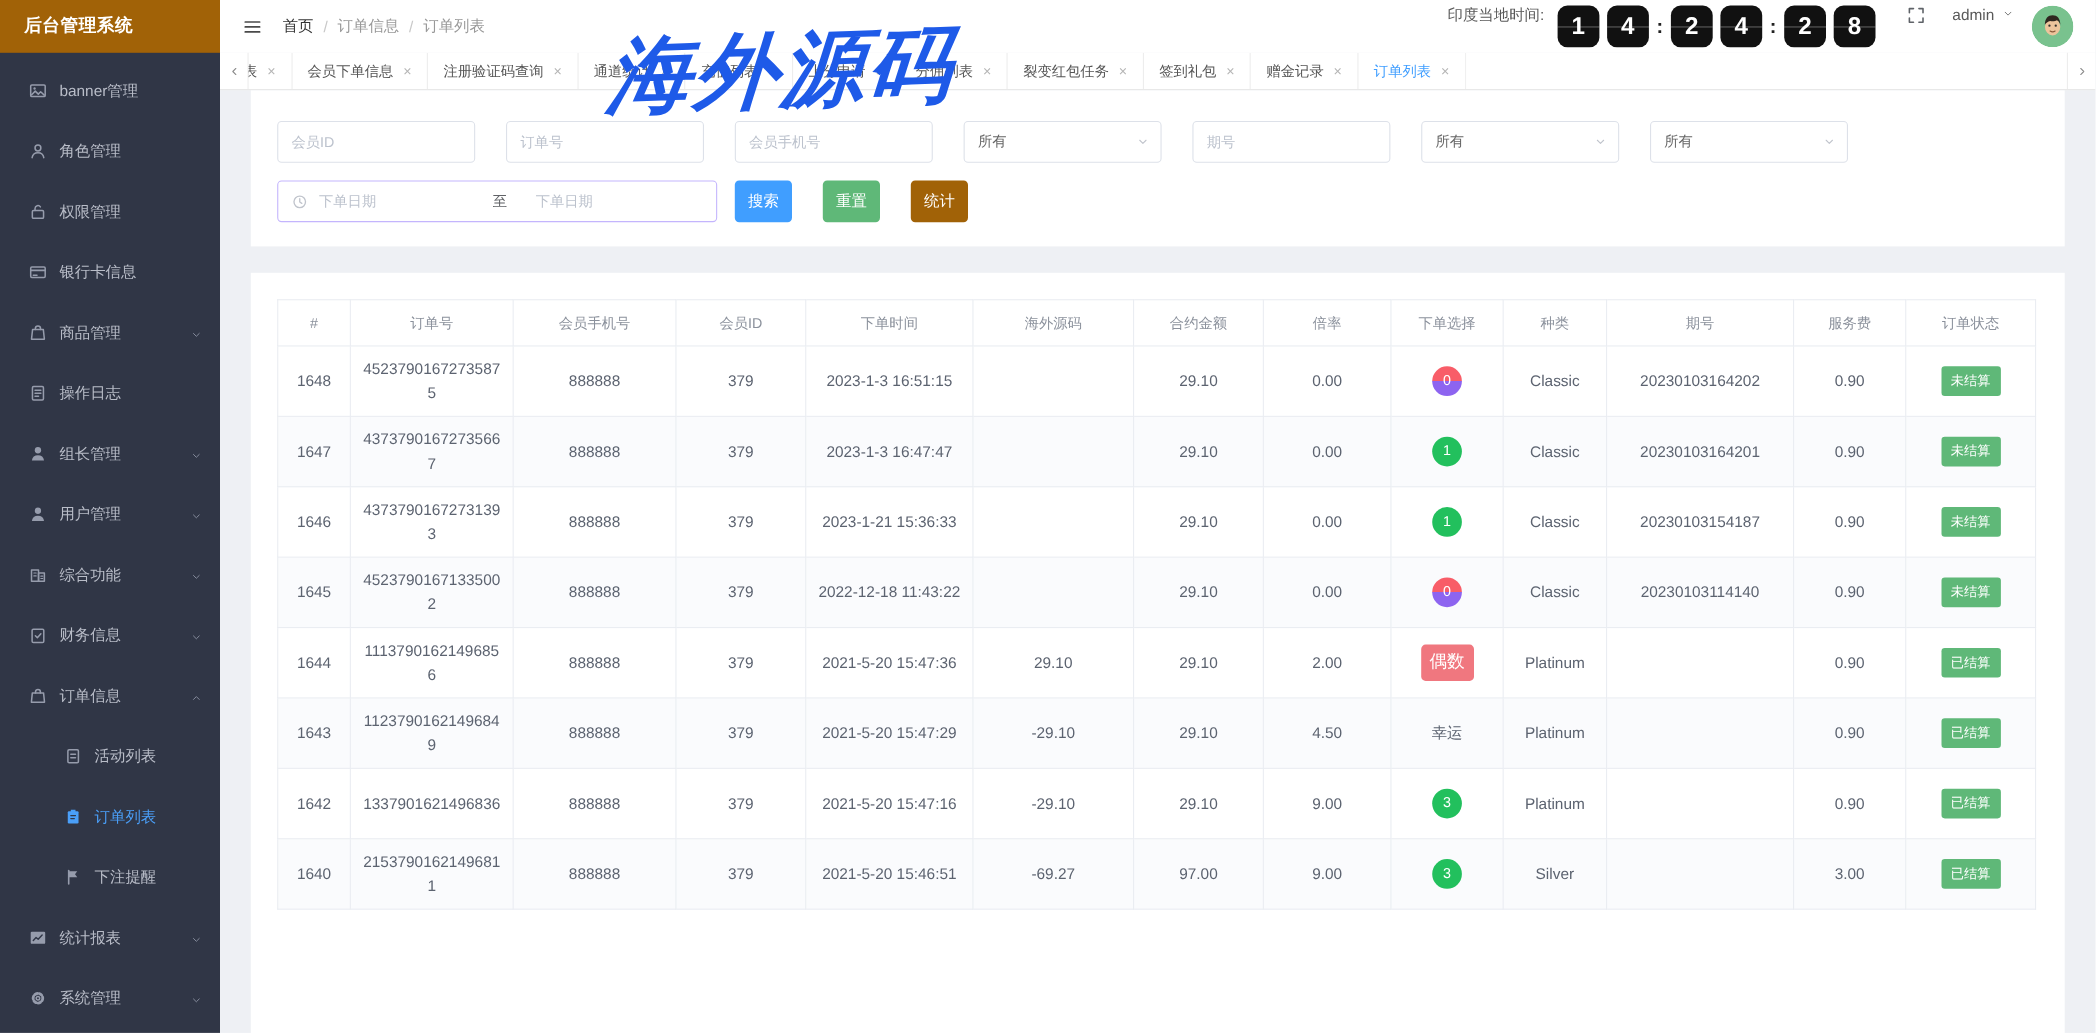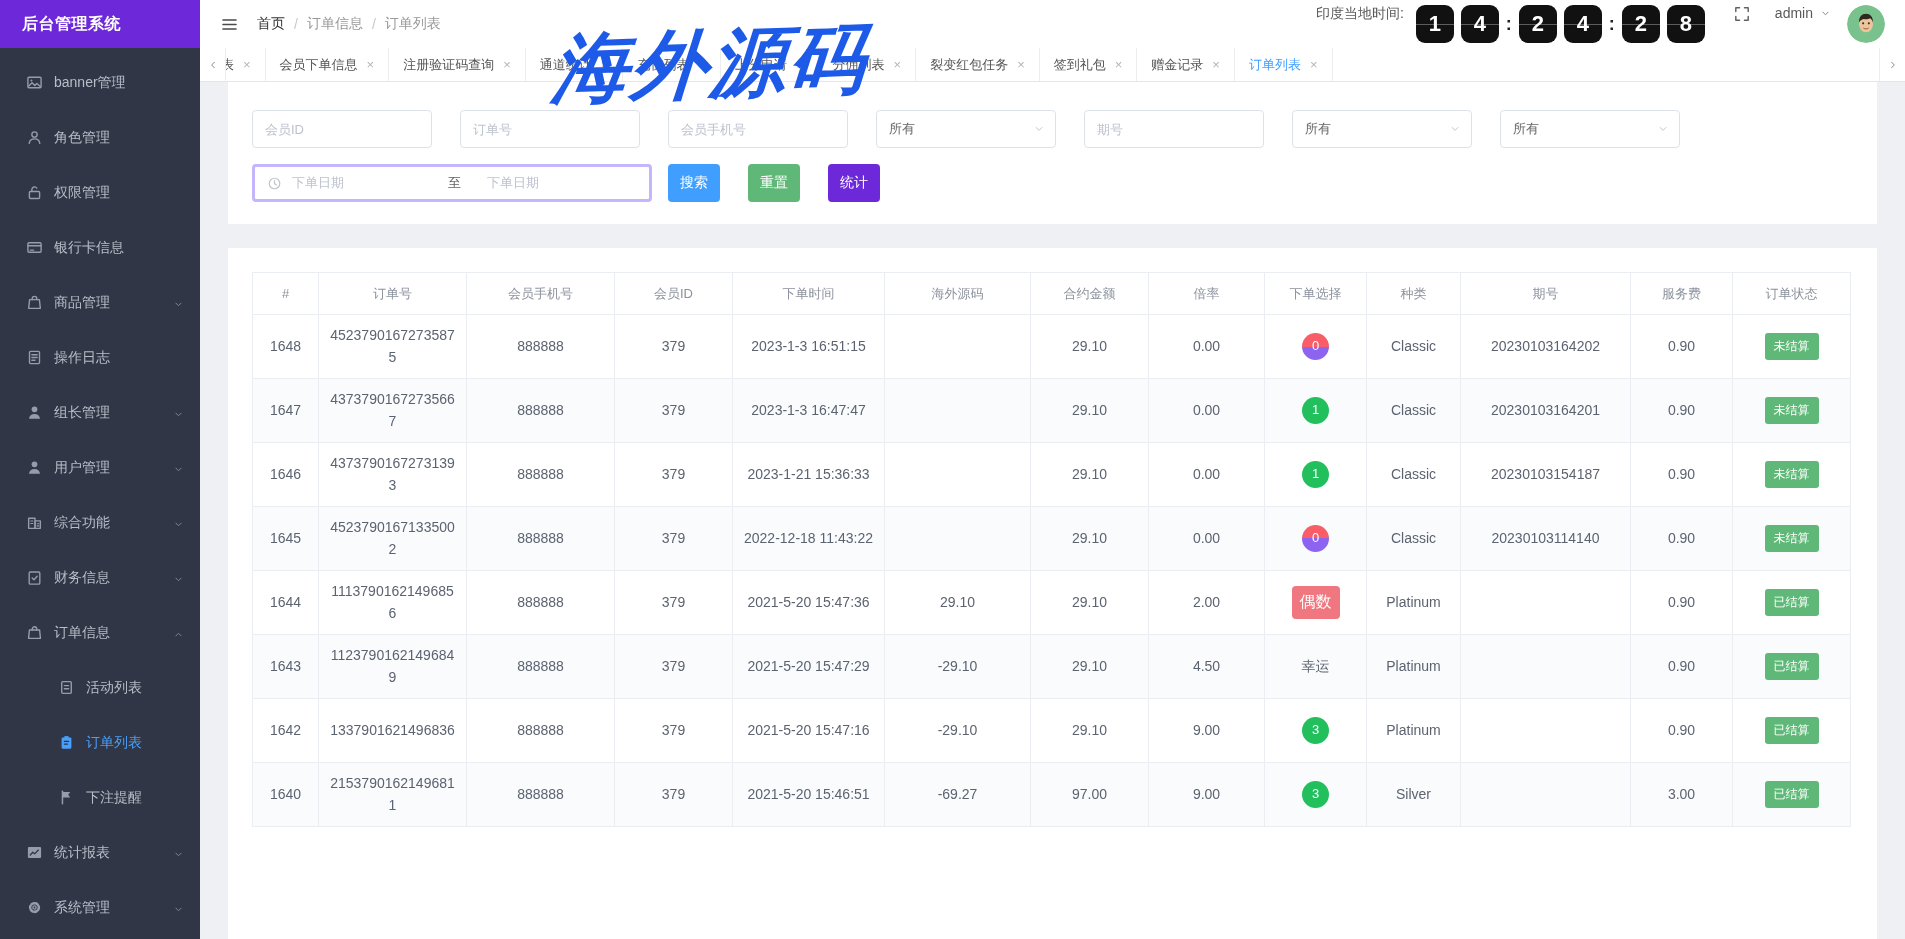--- a/index.html
+++ b/index.html
@@ -2,21 +2,21 @@
 <html><head>
 <meta charset="utf-8">
 <style>
   * { box-sizing: border-box; margin: 0; padding: 0; }
   html,body { width:1905px; height:939px; overflow:hidden; }
   body { font-family:"Liberation Sans","DejaVu Sans",sans-serif; background:#eef0f4; position:relative; }
   .screen { display:flex; width:1905px; height:939px; }
 
   
   .sidebar { width:200px; flex-shrink:0; background:#303646; display:flex; flex-direction:column; }
-  .logo { height:48px; line-height:48px; padding-left:22px; background:#6d28d9; color:#fff;
+  .logo { height:48px; line-height:48px; padding-left:22px; background:#a16207; color:#fff;
           font-size:16px; font-weight:bold; letter-spacing:.5px; }
   .menu { padding-top:10px; overflow:hidden; flex:1; }
   .menu-item { height:49px; margin-bottom:6px; display:flex; align-items:center;
                padding:0 16px 0 26px; color:#b9bdc8; font-size:14px; cursor:pointer; }
   .menu-item.sub { padding-left:58px; }
   .menu-item.active { color:#4a9ff8; }
   .mi-svg { width:17px; height:17px; margin-right:11px; color:#969cac; flex-shrink:0; }
   .menu-item.active .mi-svg { color:#4a9ff8; }
   .mi-label { white-space:nowrap; }
   .mi-arrow { margin-left:auto; width:11px; height:11px; color:#888e9e; }
@@ -64,21 +64,21 @@
   .f-row { display:flex; align-items:center; }
   .f-row + .f-row { margin-top:16px; }
   .f-input { width:180px; height:38px; border:1px solid #dde1e9; border-radius:4px;
              padding:0 12px; font-size:13px; color:#333; margin-right:28px; outline:none;
              font-family:"Liberation Sans","DejaVu Sans",sans-serif; }
   .f-input::placeholder { color:#bcc2cd; }
   .f-select { width:180px; height:38px; border:1px solid #dde1e9; border-radius:4px;
               padding:0 10px 0 12px; margin-right:28px; display:flex; align-items:center;
               justify-content:space-between; font-size:13px; color:#666; cursor:pointer; background:#fff; }
   .sel-caret { width:12px; height:12px; color:#c0c4cc; }
-  .date-box { width:400px; height:38px; border:3px solid #c4b5fd; border-radius:4px;
+  .date-box { width:400px; height:38px; border:1px solid #c4b5fd; border-radius:4px;
               display:flex; align-items:center; padding:0 12px; font-size:13px; color:#bcc2cd;
               background:#fff; cursor:pointer; }
   .date-box .clk { width:15px; height:15px; color:#c0c4cc; margin-right:10px; flex-shrink:0; }
   .d-ph { flex:1; }
   .d-sep { color:#606266; padding:0 26px 0 6px; }
   .btn { height:38px; border:none; border-radius:4px; color:#fff; font-size:14px;
          padding:0 12px; cursor:pointer; font-family:"Liberation Sans","DejaVu Sans",sans-serif; }
   .btn.search { margin-left:16px; }
   .btn.reset, .btn.stat { margin-left:28px; }
 
@@ -383,21 +383,21 @@
         <div class="f-row">
           <div class="date-box">
             <span class="clk" id="clkicon"><svg style="width:15px;height:15px" viewBox="0 0 16 16" fill="none" stroke="currentColor" stroke-width="1.3" stroke-linecap="round" stroke-linejoin="round">
                   <circle cx="8" cy="8" r="5.6"></circle>
                   <path d="M8 5v3.2l2 1.3"></path>
                 </svg></span>
             <span class="d-ph">下单日期</span>
             <span class="d-sep">至</span>
             <span class="d-ph">下单日期</span>
           </div>
-          <span id="filterButtons"><button class="btn search" style="background: rgb(64, 158, 255);">搜索</button><button class="btn reset" style="background: rgb(95, 184, 120);">重置</button><button class="btn stat" style="background: #6d28d9;">统计</button></span>
+          <span id="filterButtons"><button class="btn search" style="background: rgb(64, 158, 255);">搜索</button><button class="btn reset" style="background: rgb(95, 184, 120);">重置</button><button class="btn stat" style="background: #a16207;">统计</button></span>
         </div>
       </div>
 
       <div class="table-card">
         <table id="ordersTable">
             <colgroup>
               <col style="width: 66px;">
               <col style="width: 148px;">
               <col style="width: 148px;">
               <col style="width: 118px;">

